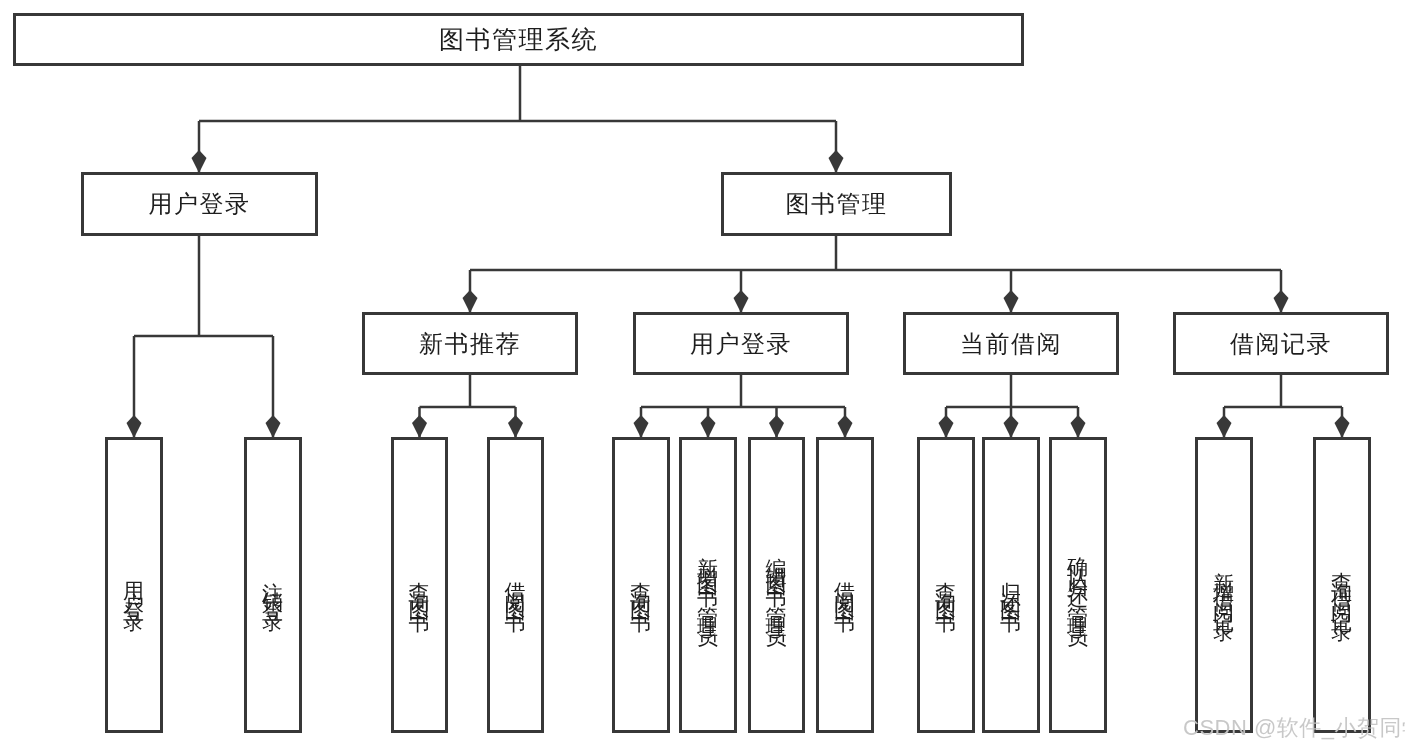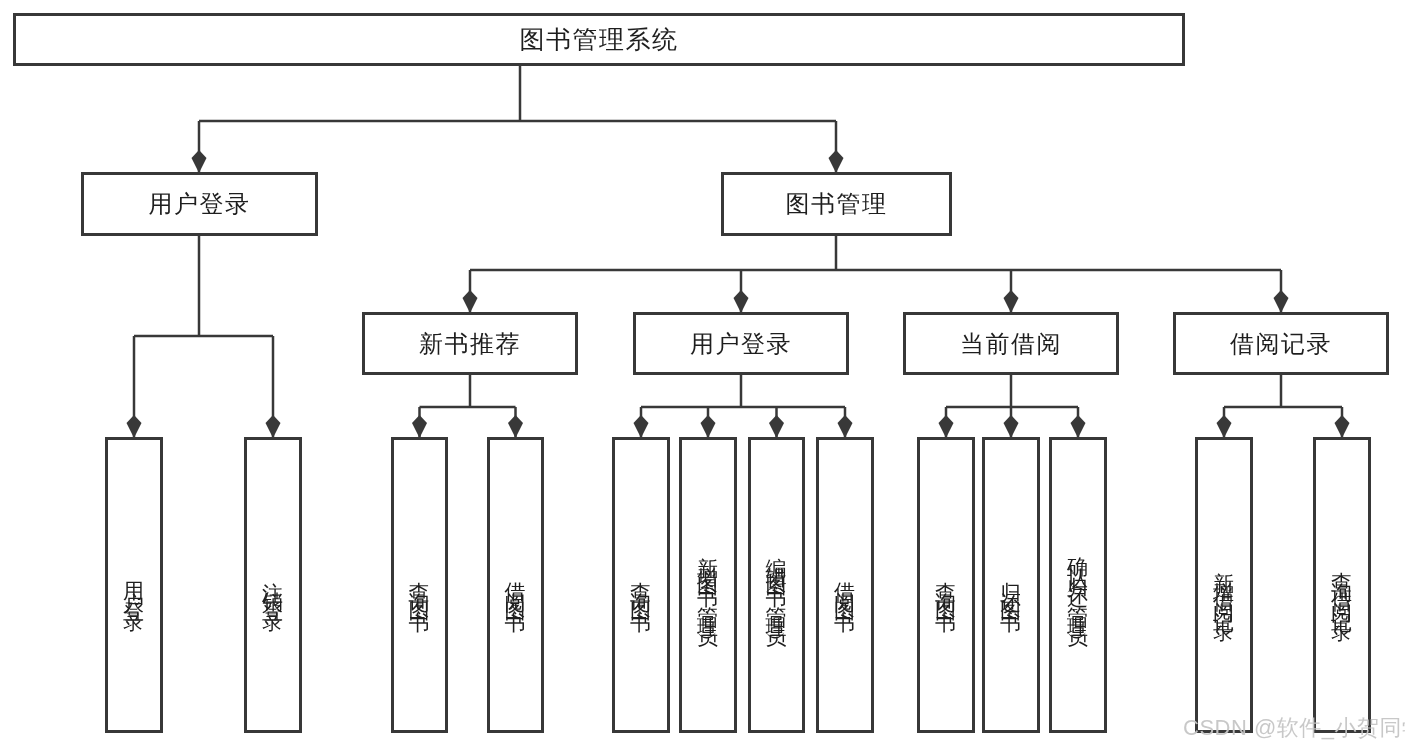--- a/index.html
+++ b/index.html
@@ -101,21 +101,21 @@
         <line x1="1078" y1="407" x2="1078" y2="437" marker-end="url(#arr)"></line>
       </g>
       <g>
         <path d="M1281 375 V407 M1224 407 H1342"></path>
         <line x1="1224" y1="407" x2="1224" y2="437" marker-end="url(#arr)"></line>
         <line x1="1342" y1="407" x2="1342" y2="437" marker-end="url(#arr)"></line>
       </g>
     </g>
   </svg>
 
-  <div class="box hbox root" style="left:13px;top:13px;width:1172px;height:53px">
+  <div class="box hbox root" style="left:13px;top:13px;width:1011px;height:53px">
     <span>图书管理系统</span>
   </div>
 
   <div class="box hbox" style="left:81px;top:172px;width:237px;height:64px">
     <span>用户登录</span>
   </div>
   <div class="box hbox" style="left:362px;top:312px;width:216px;height:63px">
     <span>新书推荐</span>
   </div>
 

